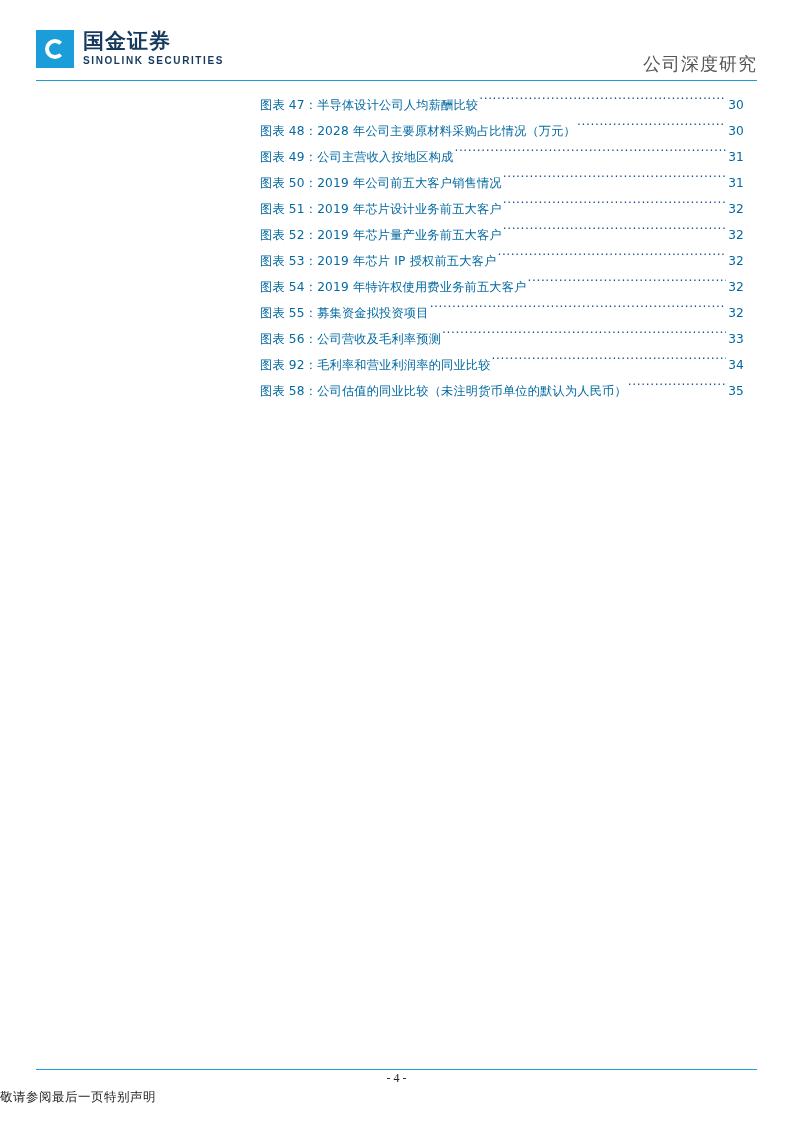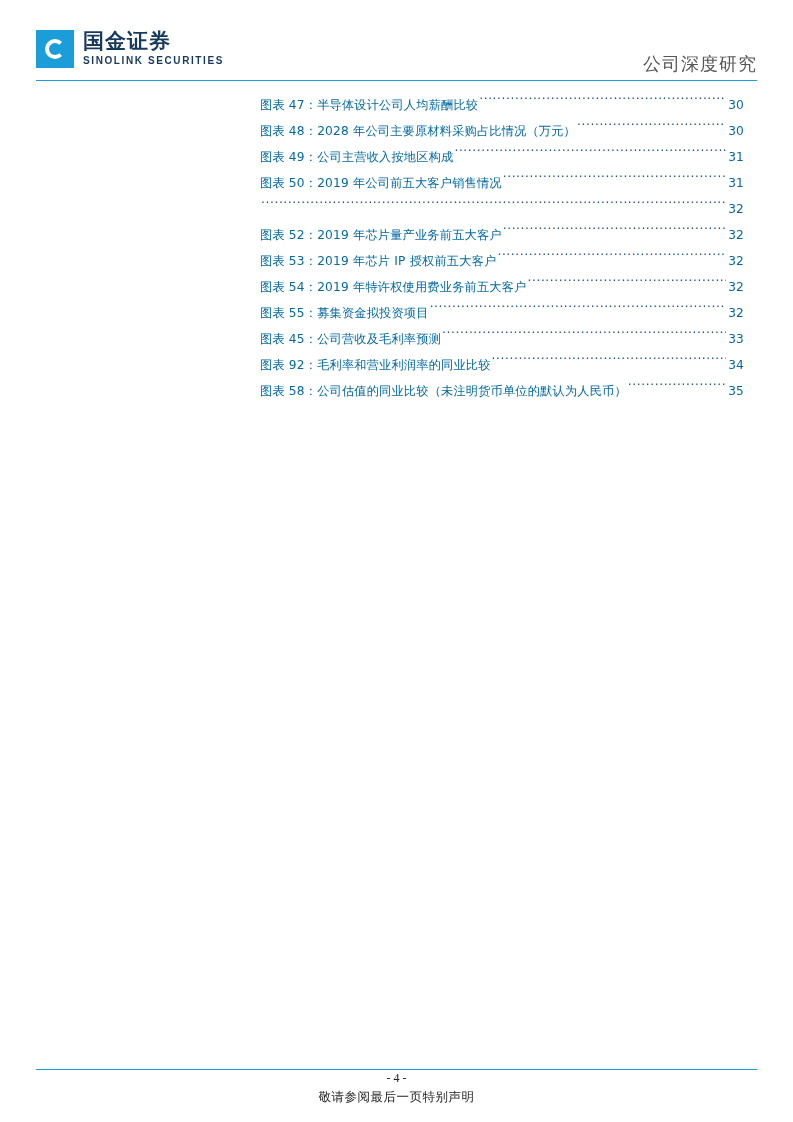--- a/index.html
+++ b/index.html
@@ -155,21 +155,20 @@
     text-align: center;
     font-family: "Liberation Serif", serif;
     font-size: 12px;
     color: #222222;
   }
   .footer-note {
     position: absolute;
     bottom: 16px;
     left: 0;
     right: 0;
-    text-align: center;
     font-family: "DejaVu Sans", "Liberation Sans", sans-serif;
     font-size: 12.5px;
     color: #222222;
     letter-spacing: 0.5px;
   }
 </style>
 </head>
 <body>
 
 <div class="page">
@@ -206,20 +205,21 @@
       <span class="toc-page">31</span>
     </div>
 
     <div class="toc-row">
       <span class="toc-label">图表 50：2019 年公司前五大客户销售情况</span>
       <span class="toc-dots"></span>
       <span class="toc-page">31</span>
     </div>
 
     <div class="toc-row">
+      <span class="toc-label">图表 51：2019 年芯片设计业务前五大客户</span>
       <span class="toc-dots"></span>
       <span class="toc-page">32</span>
     </div>
 
     <div class="toc-row">
       <span class="toc-label">图表 52：2019 年芯片量产业务前五大客户</span>
       <span class="toc-dots"></span>
       <span class="toc-page">32</span>
     </div>
 
@@ -235,21 +235,21 @@
       <span class="toc-page">32</span>
     </div>
 
     <div class="toc-row">
       <span class="toc-label">图表 55：募集资金拟投资项目</span>
       <span class="toc-dots"></span>
       <span class="toc-page">32</span>
     </div>
 
     <div class="toc-row">
-      <span class="toc-label">图表 45：公司营收及毛利率预测</span>
+      <span class="toc-label">图表 56：公司营收及毛利率预测</span>
       <span class="toc-dots"></span>
       <span class="toc-page">33</span>
     </div>
 
     <div class="toc-row">
       <span class="toc-label">图表 92：毛利率和营业利润率的同业比较</span>
       <span class="toc-dots"></span>
       <span class="toc-page">34</span>
     </div>
 

